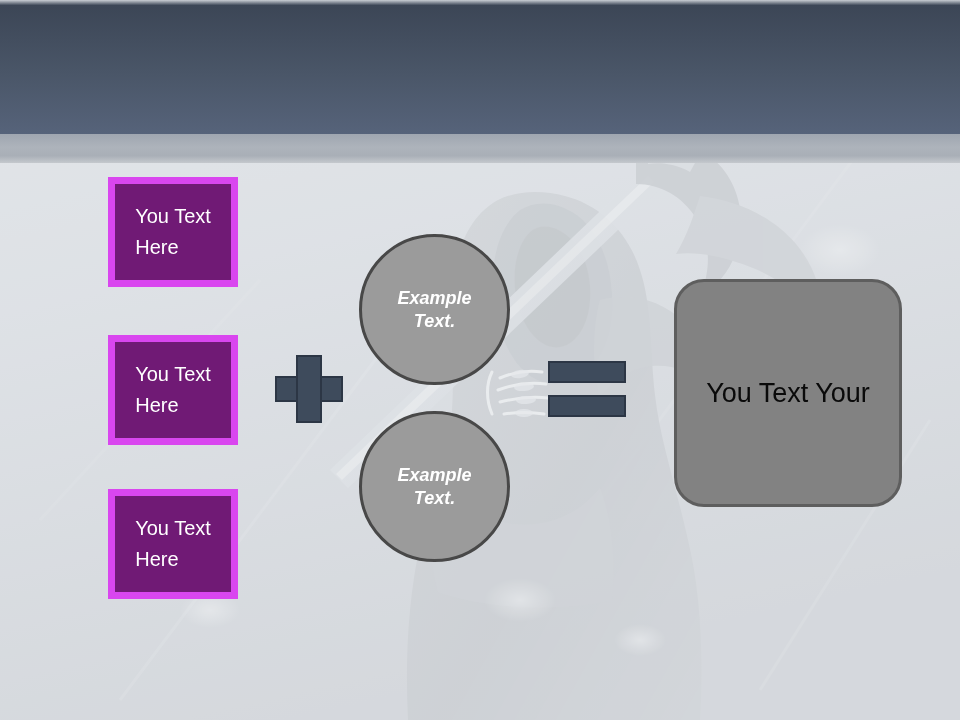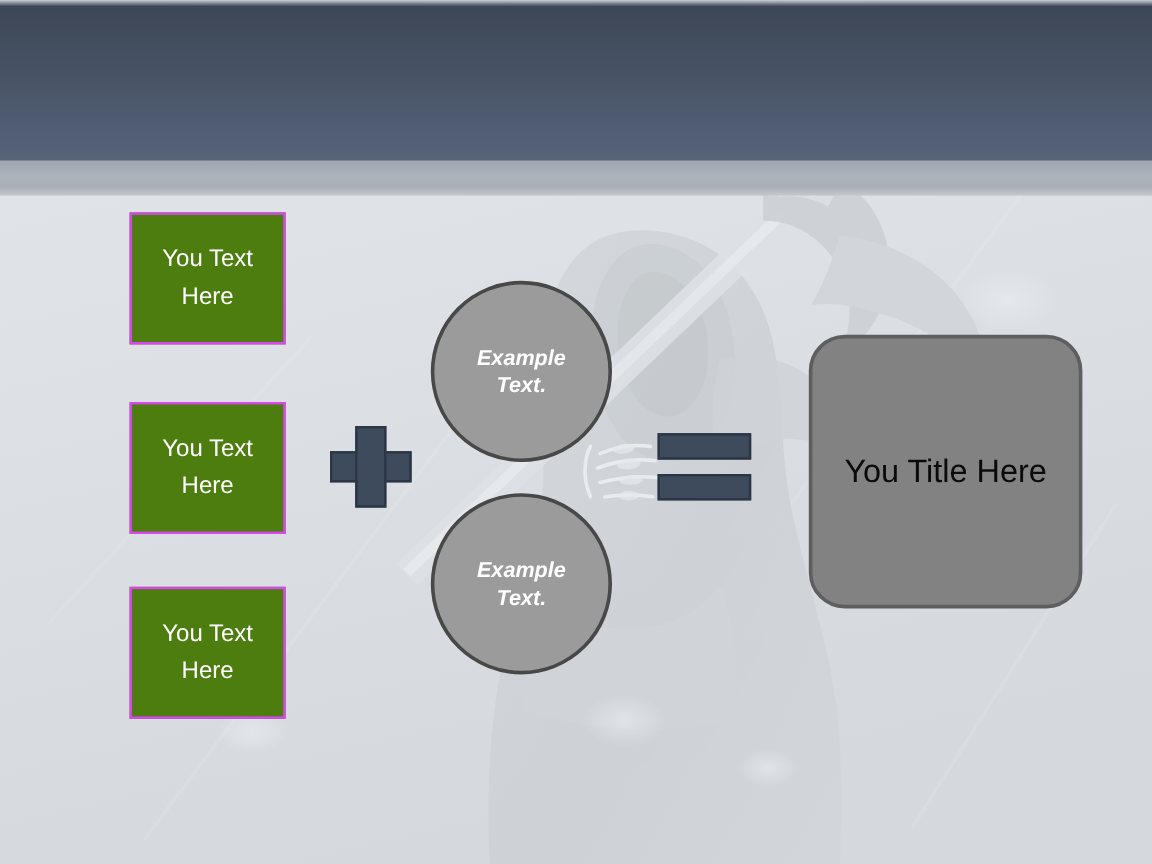--- a/index.html
+++ b/index.html
@@ -57,27 +57,26 @@
     letter-spacing: 0.2px;
     white-space: nowrap;
   }
   .slide-title .bold { font-weight: bold; }
   .slide-title .reg  { font-weight: normal; }
 
   
   .blue-box {
     position: absolute;
     width: 130px;
-    background: #4d7c0f;
-    border: 2px solid #d946ef;
+    background: #701a75;
+    border: 7px solid #d946ef;
     box-sizing: border-box;
     color: #ffffff;
     font-size: 20px;
     line-height: 31px;
-    text-align: center;
     display: flex;
     align-items: center;
     justify-content: center;
     z-index: 10;
   }
   .blue-box .txt { display: block; padding: 0 6px; }
   #blue-box-1 { left: 108px; top: 177px; height: 110px; }
   #blue-box-2 { left: 108px; top: 335px; height: 110px; }
   #blue-box-3 { left: 108px; top: 489px; height: 110px; }
 
@@ -300,16 +299,16 @@
   <div class="circle" id="circle-2">
     <span class="txt"><span>Example</span><br><span>Text.</span></span>
   </div>
 
   <div class="equals-op">
     <div class="bar top"></div>
     <div class="bar bottom"></div>
   </div>
 
   <div class="result-box">
-    <span class="txt">You Title Here</span>
+    <span class="txt">You Text Your</span>
   </div>
 
 </div>
 
 </body></html>

